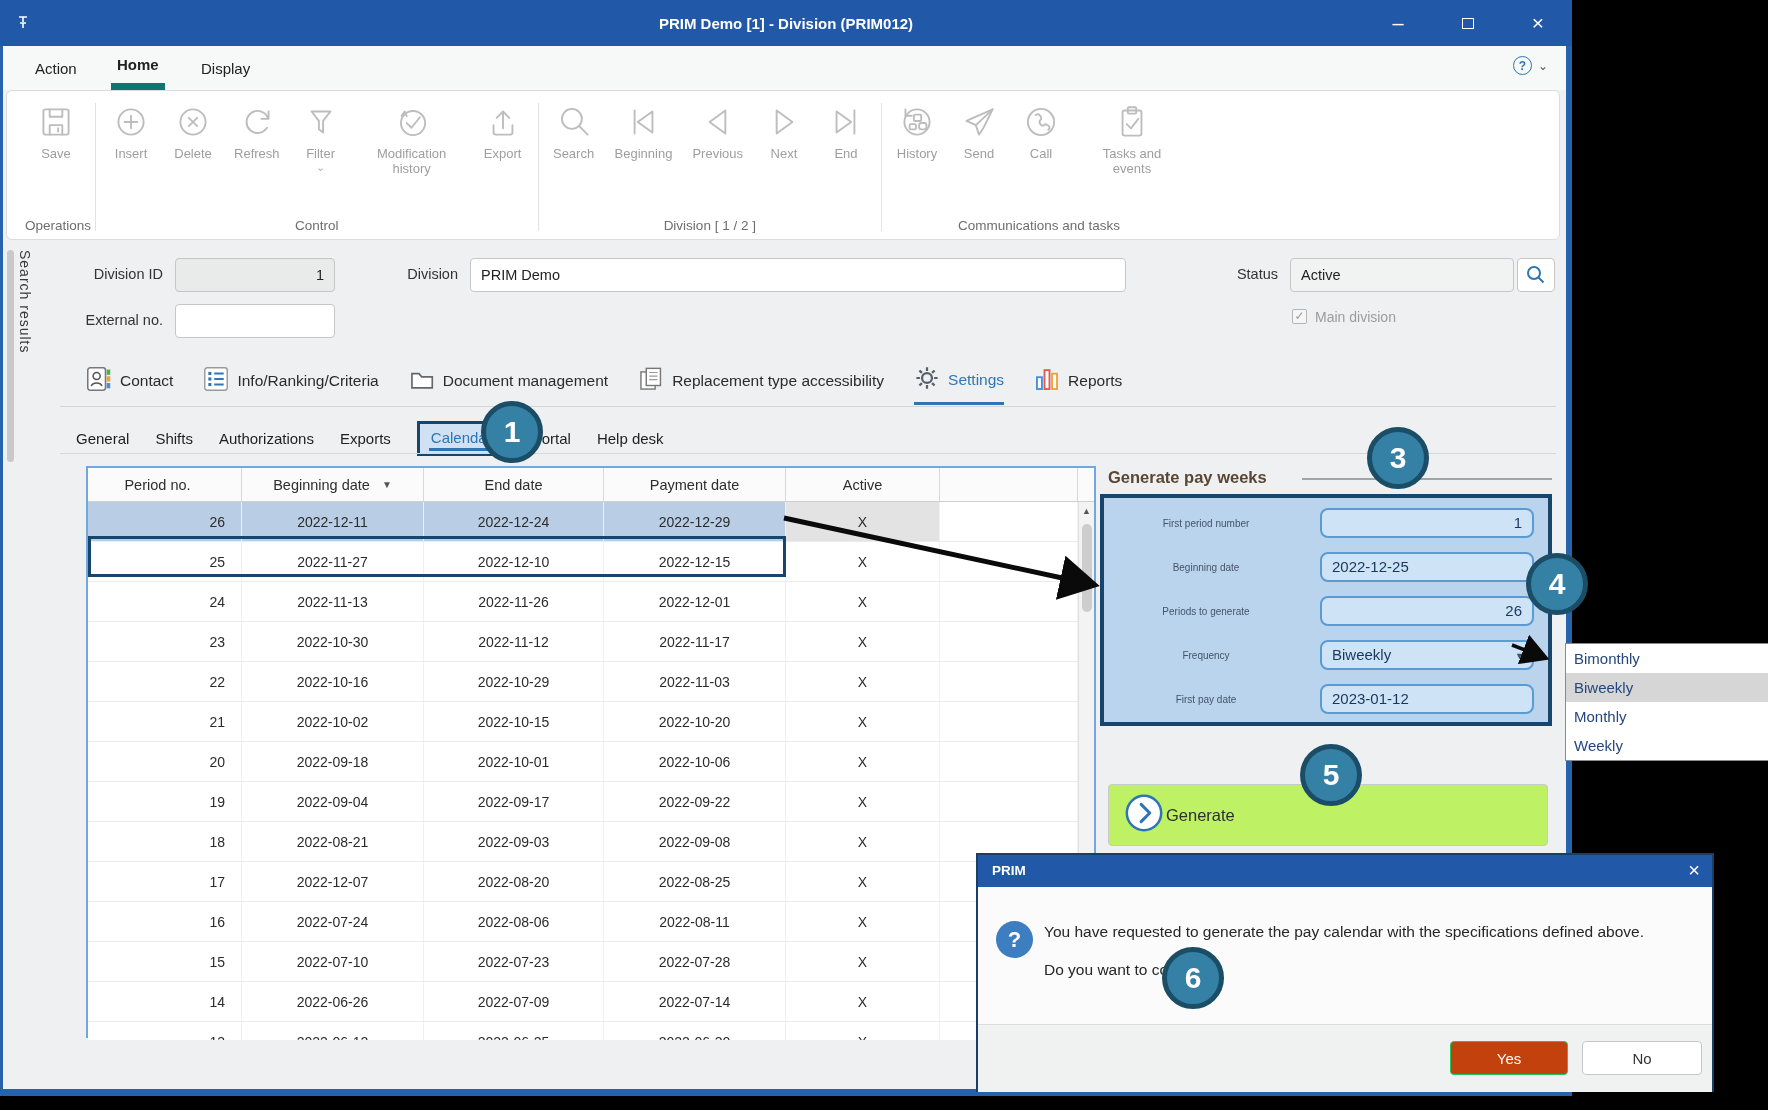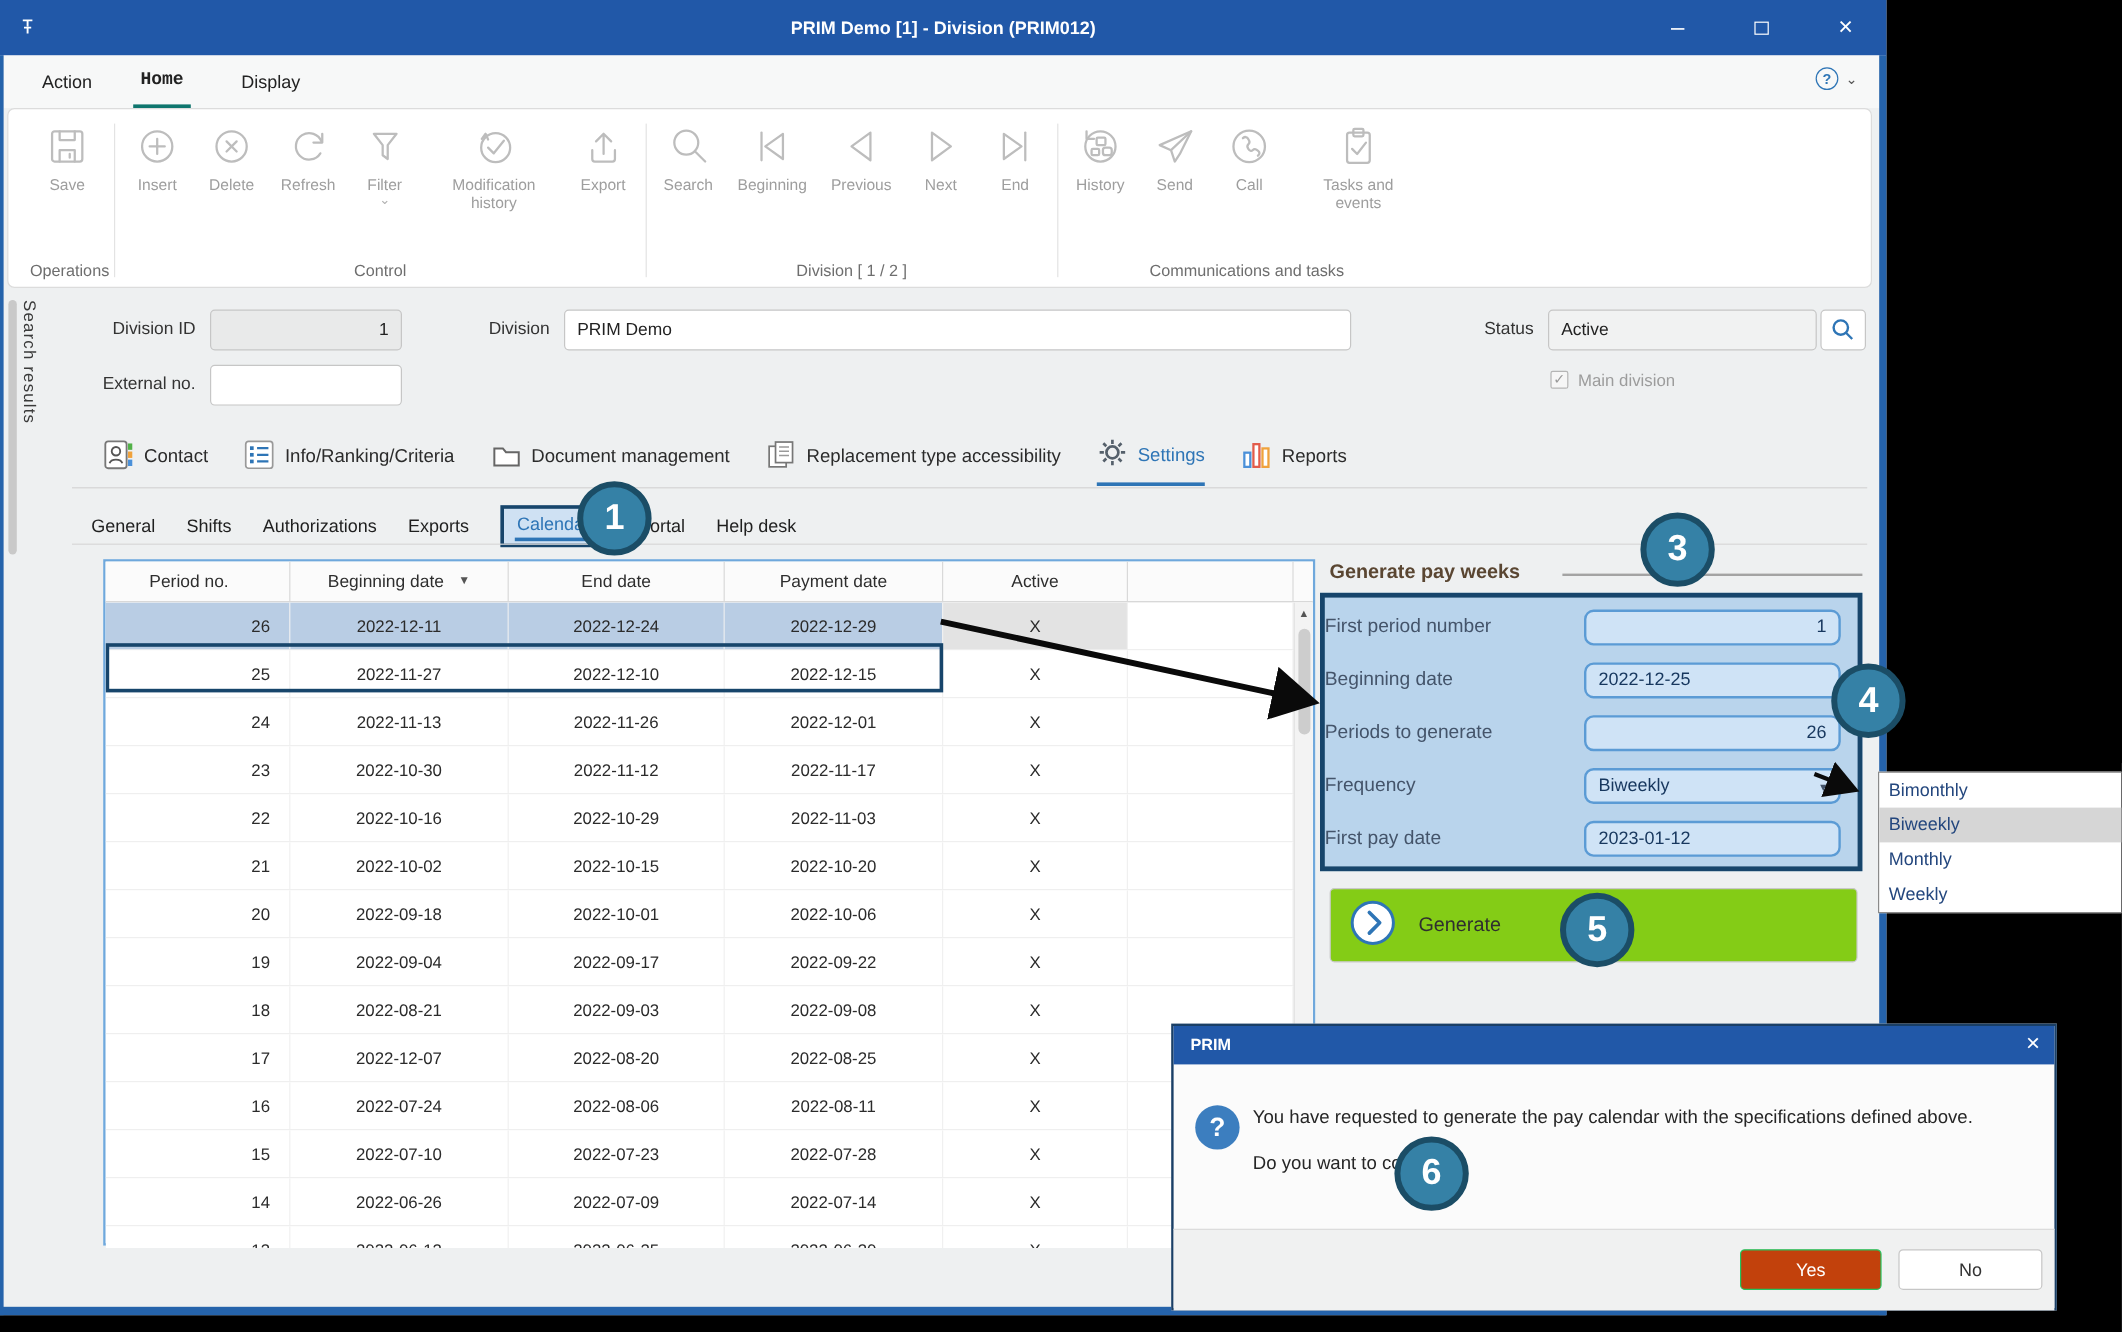--- a/index.html
+++ b/index.html
@@ -18,21 +18,21 @@
   .title-text { position:absolute; left:0; width:100%; text-align:center; color:#fff; font-size:15px; font-weight:bold; }
   .pin { position:absolute; left:16px; top:15px; }
   .wctrl { position:absolute; top:0; height:46px; width:46px; display:flex; align-items:center; justify-content:center; color:#fff; cursor:default; }
   .wc-min { left:1375px; font-size:20px; }
   .wc-max { left:1445px; }
   .wc-max .box { width:12px; height:11px; border:1.5px solid #fff; }
   .wc-close { left:1515px; font-size:21px; }
 
   .menubar { position:absolute; left:3px; top:46px; width:1563px; height:44px; background:#f7f8f8; }
   .menu-tab { position:absolute; top:0; height:44px; display:flex; align-items:center; font-size:15px; color:#222; padding:0 6px; }
-  .menu-tab.active { font-weight:bold; border-bottom:3px solid #0f766e;font-family:Liberation Mono, monospace; }
+  .menu-tab.active { font-weight:bold; border-bottom:7px solid #0f766e; }
   .m-action { left:26px; } .m-home { left:108px; } .m-display { left:192px; }
   .help-wrap { position:absolute; right:18px; top:10px; display:flex; align-items:center; gap:6px; }
   .help-circ { width:19px; height:19px; border:1.6px solid #2e75b6; border-radius:50%; color:#2e75b6; font-size:12px; font-weight:bold; display:flex; align-items:center; justify-content:center; }
   .help-chev { color:#555; font-size:12px; }
 
   
   .ribbon { position:absolute; left:6px; top:90px; width:1554px; height:150px; background:#fff; border:1px solid #dcdcdc; border-radius:6px; display:flex; align-items:stretch; padding:6px 0 0 18px; }
   .rib-group { display:flex; flex-direction:column; }
   .rib-items { display:flex; flex:1; align-items:flex-start; }
   .rib-item { display:flex; flex-direction:column; align-items:center; padding:4px 10px 0 10px; min-width:56px;justify-content:center; }
@@ -91,26 +91,26 @@
   .sel-outline { position:absolute; left:0; top:34px; width:698px; height:41px; border:3px solid #17456b; pointer-events:none; z-index:2; }
   .vscroll { position:absolute; right:0; top:0; width:16px; height:100%; background:#f3f3f3; border-left:1px solid #e0e0e0; }
   .vs-up { position:absolute; top:4px; left:0; width:100%; text-align:center; font-size:9px; color:#555; }
   .vs-thumb { position:absolute; top:22px; left:3px; width:10px; height:88px; background:#cdcdcd; border-radius:6px; }
 
   
   .gp-title { position:absolute; left:1108px; top:468px; font-size:16.5px; font-weight:bold; color:#5a4632; }
   .gp-rule { position:absolute; left:1302px; top:478px; width:250px; height:2px; background:#a3a3a3; }
   .gpanel { position:absolute; left:1100px; top:494px; width:452px; height:232px; background:#b9d4ec; border:4px solid #17456b; padding-top:10px; z-index:20; }
   .pfield { display:flex; align-items:center; height:30px; margin-bottom:14px; }
-  .plabel { flex:1; text-align:left; padding-right:12px; font-size:16px; color:#44546a; }
+  .plabel { flex:1; text-align:center; padding-right:12px; font-size:10px; color:#44546a; }
   .pctrl { width:214px; margin-right:14px; height:30px; background:#cfe3f6; border:2px solid #5b9bd5; border-radius:8px; font-size:15px; color:#17375e; line-height:26px; padding:0 10px; position:relative; }
   .pctrl.right { text-align:right; }
   .pctrl .parrow { position:absolute; right:8px; top:1px; font-size:9px; color:#44546a; }
 
-  .gen-btn { position:absolute; left:1108px; top:740px; width:440px; height:62px; background:#84cc16; border:1px solid #c9c9c9; border-radius:4px; display:flex; align-items:center; padding-left:14px; gap:17px; z-index:20; }
+  .gen-btn { position:absolute; left:1108px; top:784px; width:440px; height:62px; background:#bef264; border:1px solid #c9c9c9; border-radius:4px; display:flex; align-items:center; padding-left:14px; gap:1px; z-index:20; }
   .gen-btn svg { width:42px; height:42px; }
   .gen-lbl { font-size:16.5px; color:#2f2f2f; }
 
   
   .freq-list { position:absolute; left:1553px; top:643px; width:213px; background:#fff; border:1px solid #8a8a8a; z-index:60;margin-left:12px; }
   .fopt { height:29px; line-height:29px; padding-left:8px; font-size:15px; color:#24477e; }
   .fopt.hl { background:#d6d6d6; }
 
   
   .dialog { position:absolute; left:976px; top:853px; width:738px; height:239px; background:#fbfbfb; border:2px solid #1a3f66; z-index:70; }

